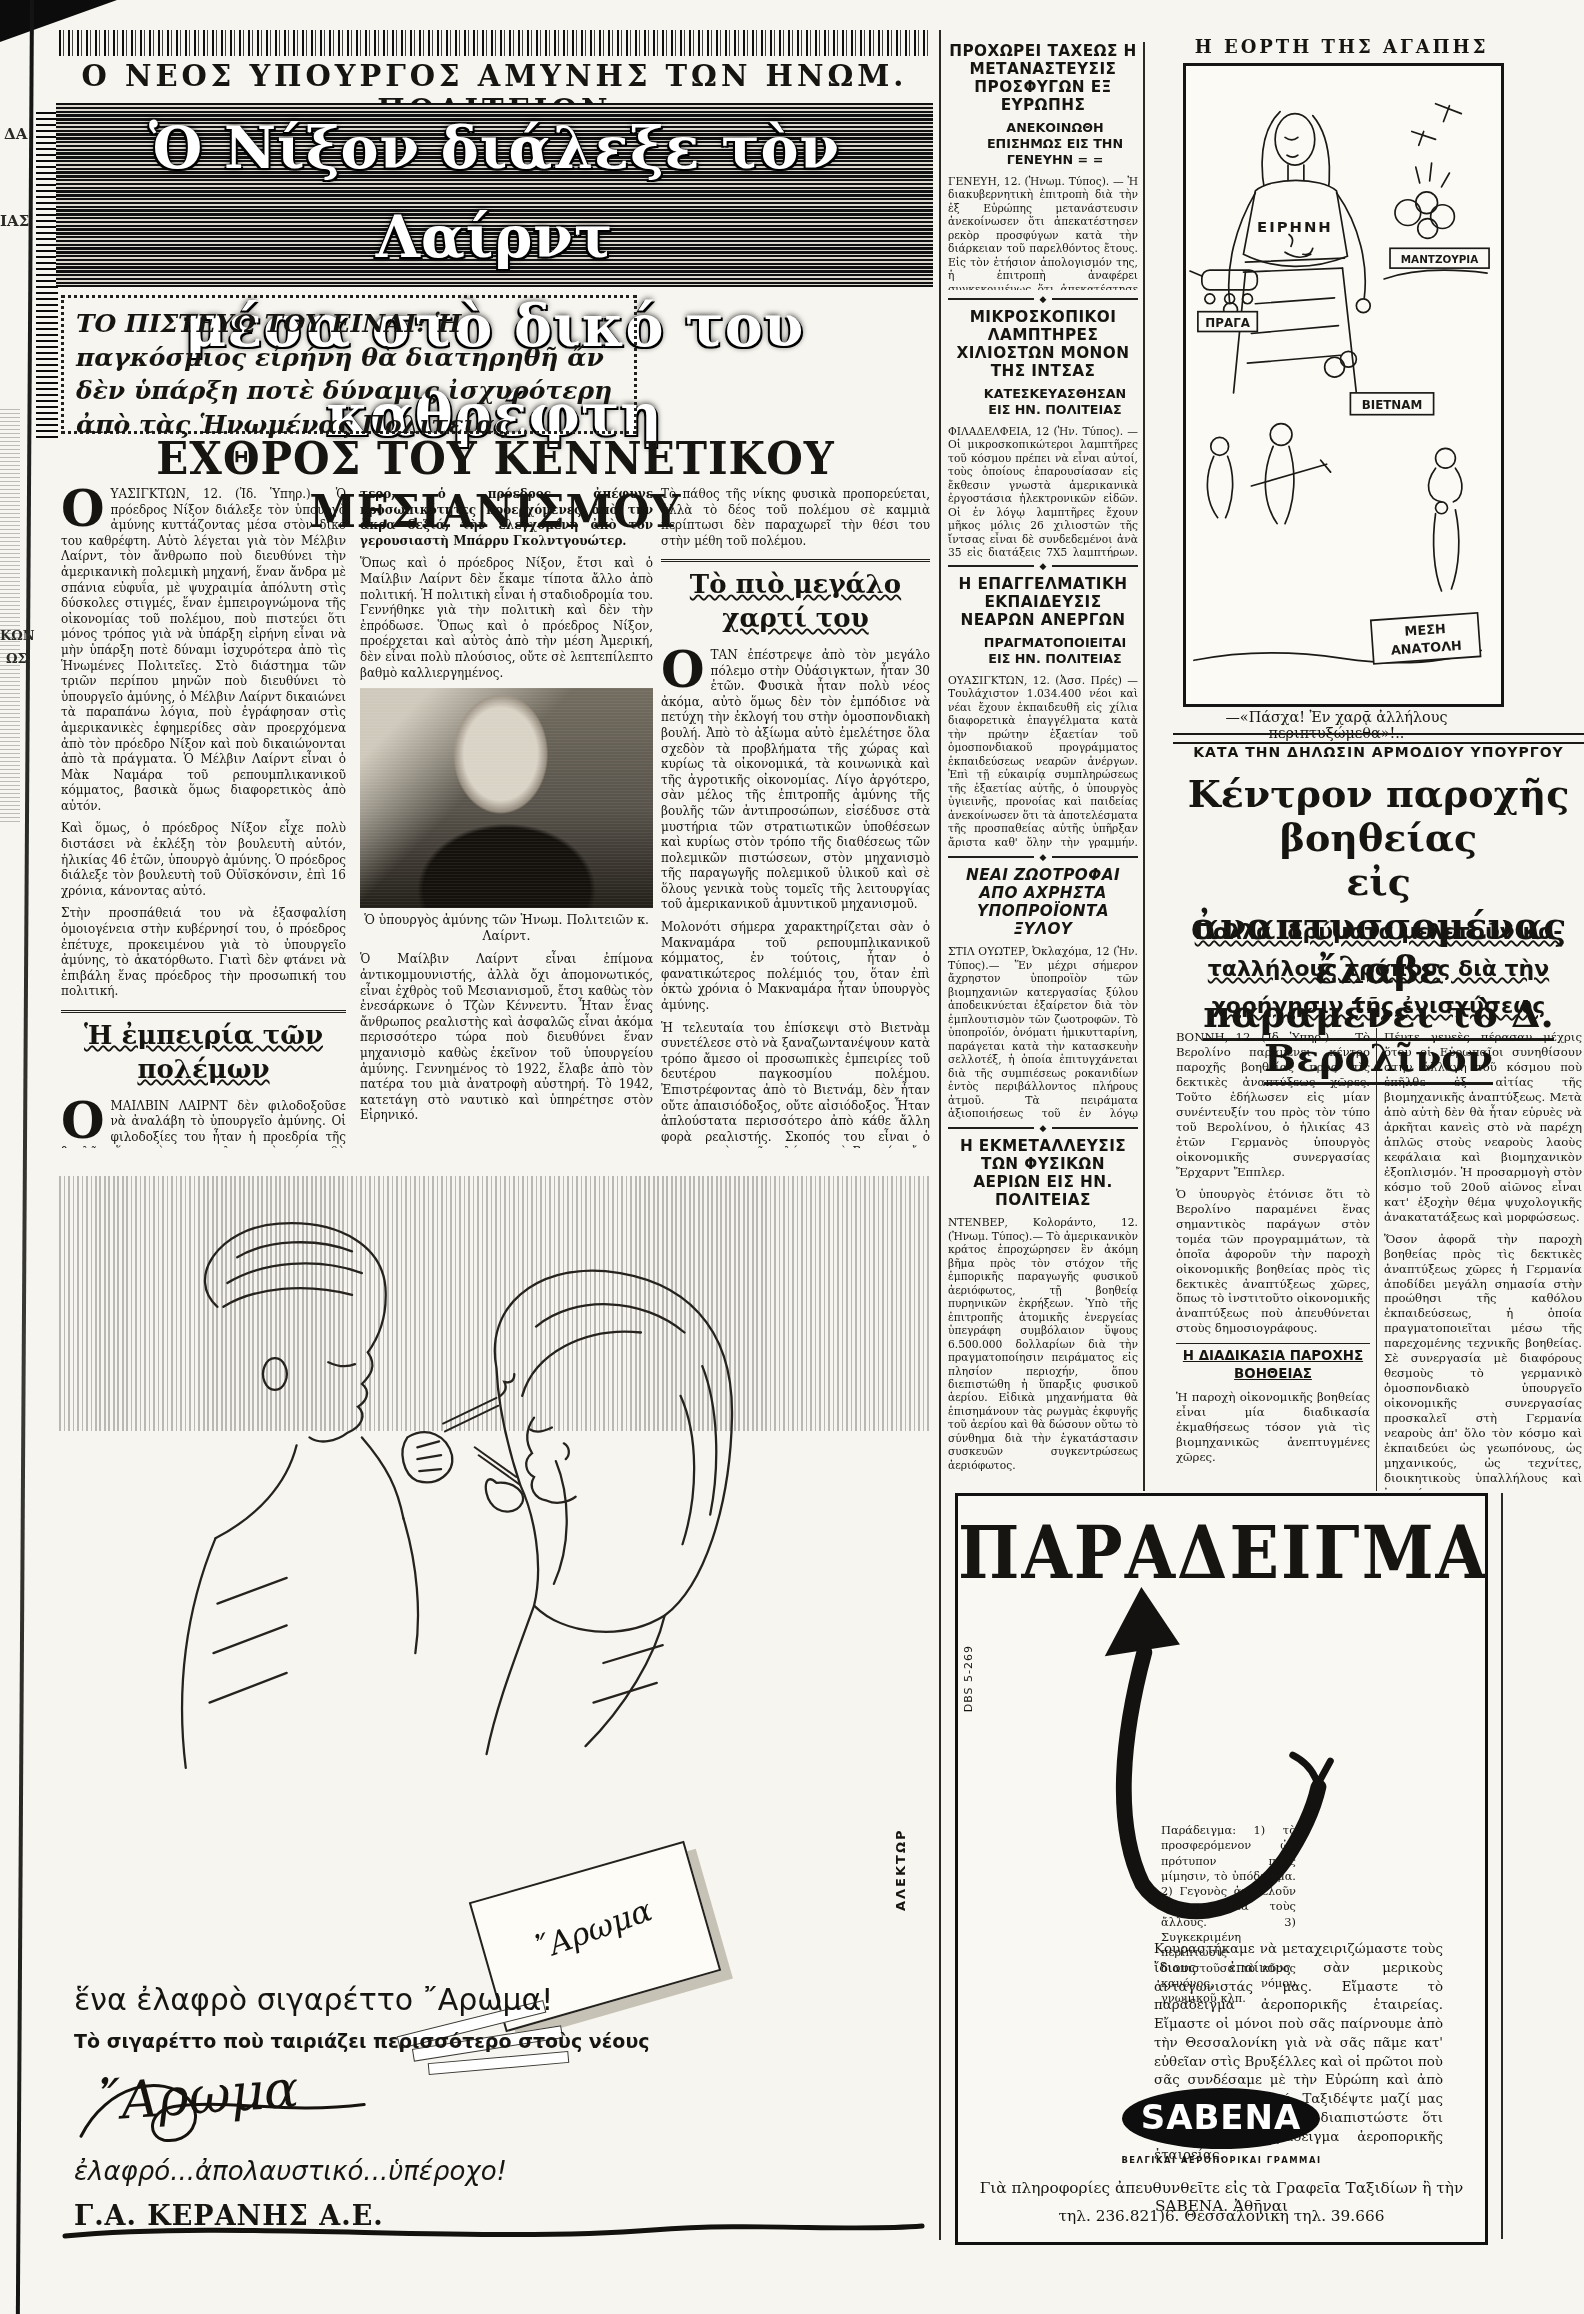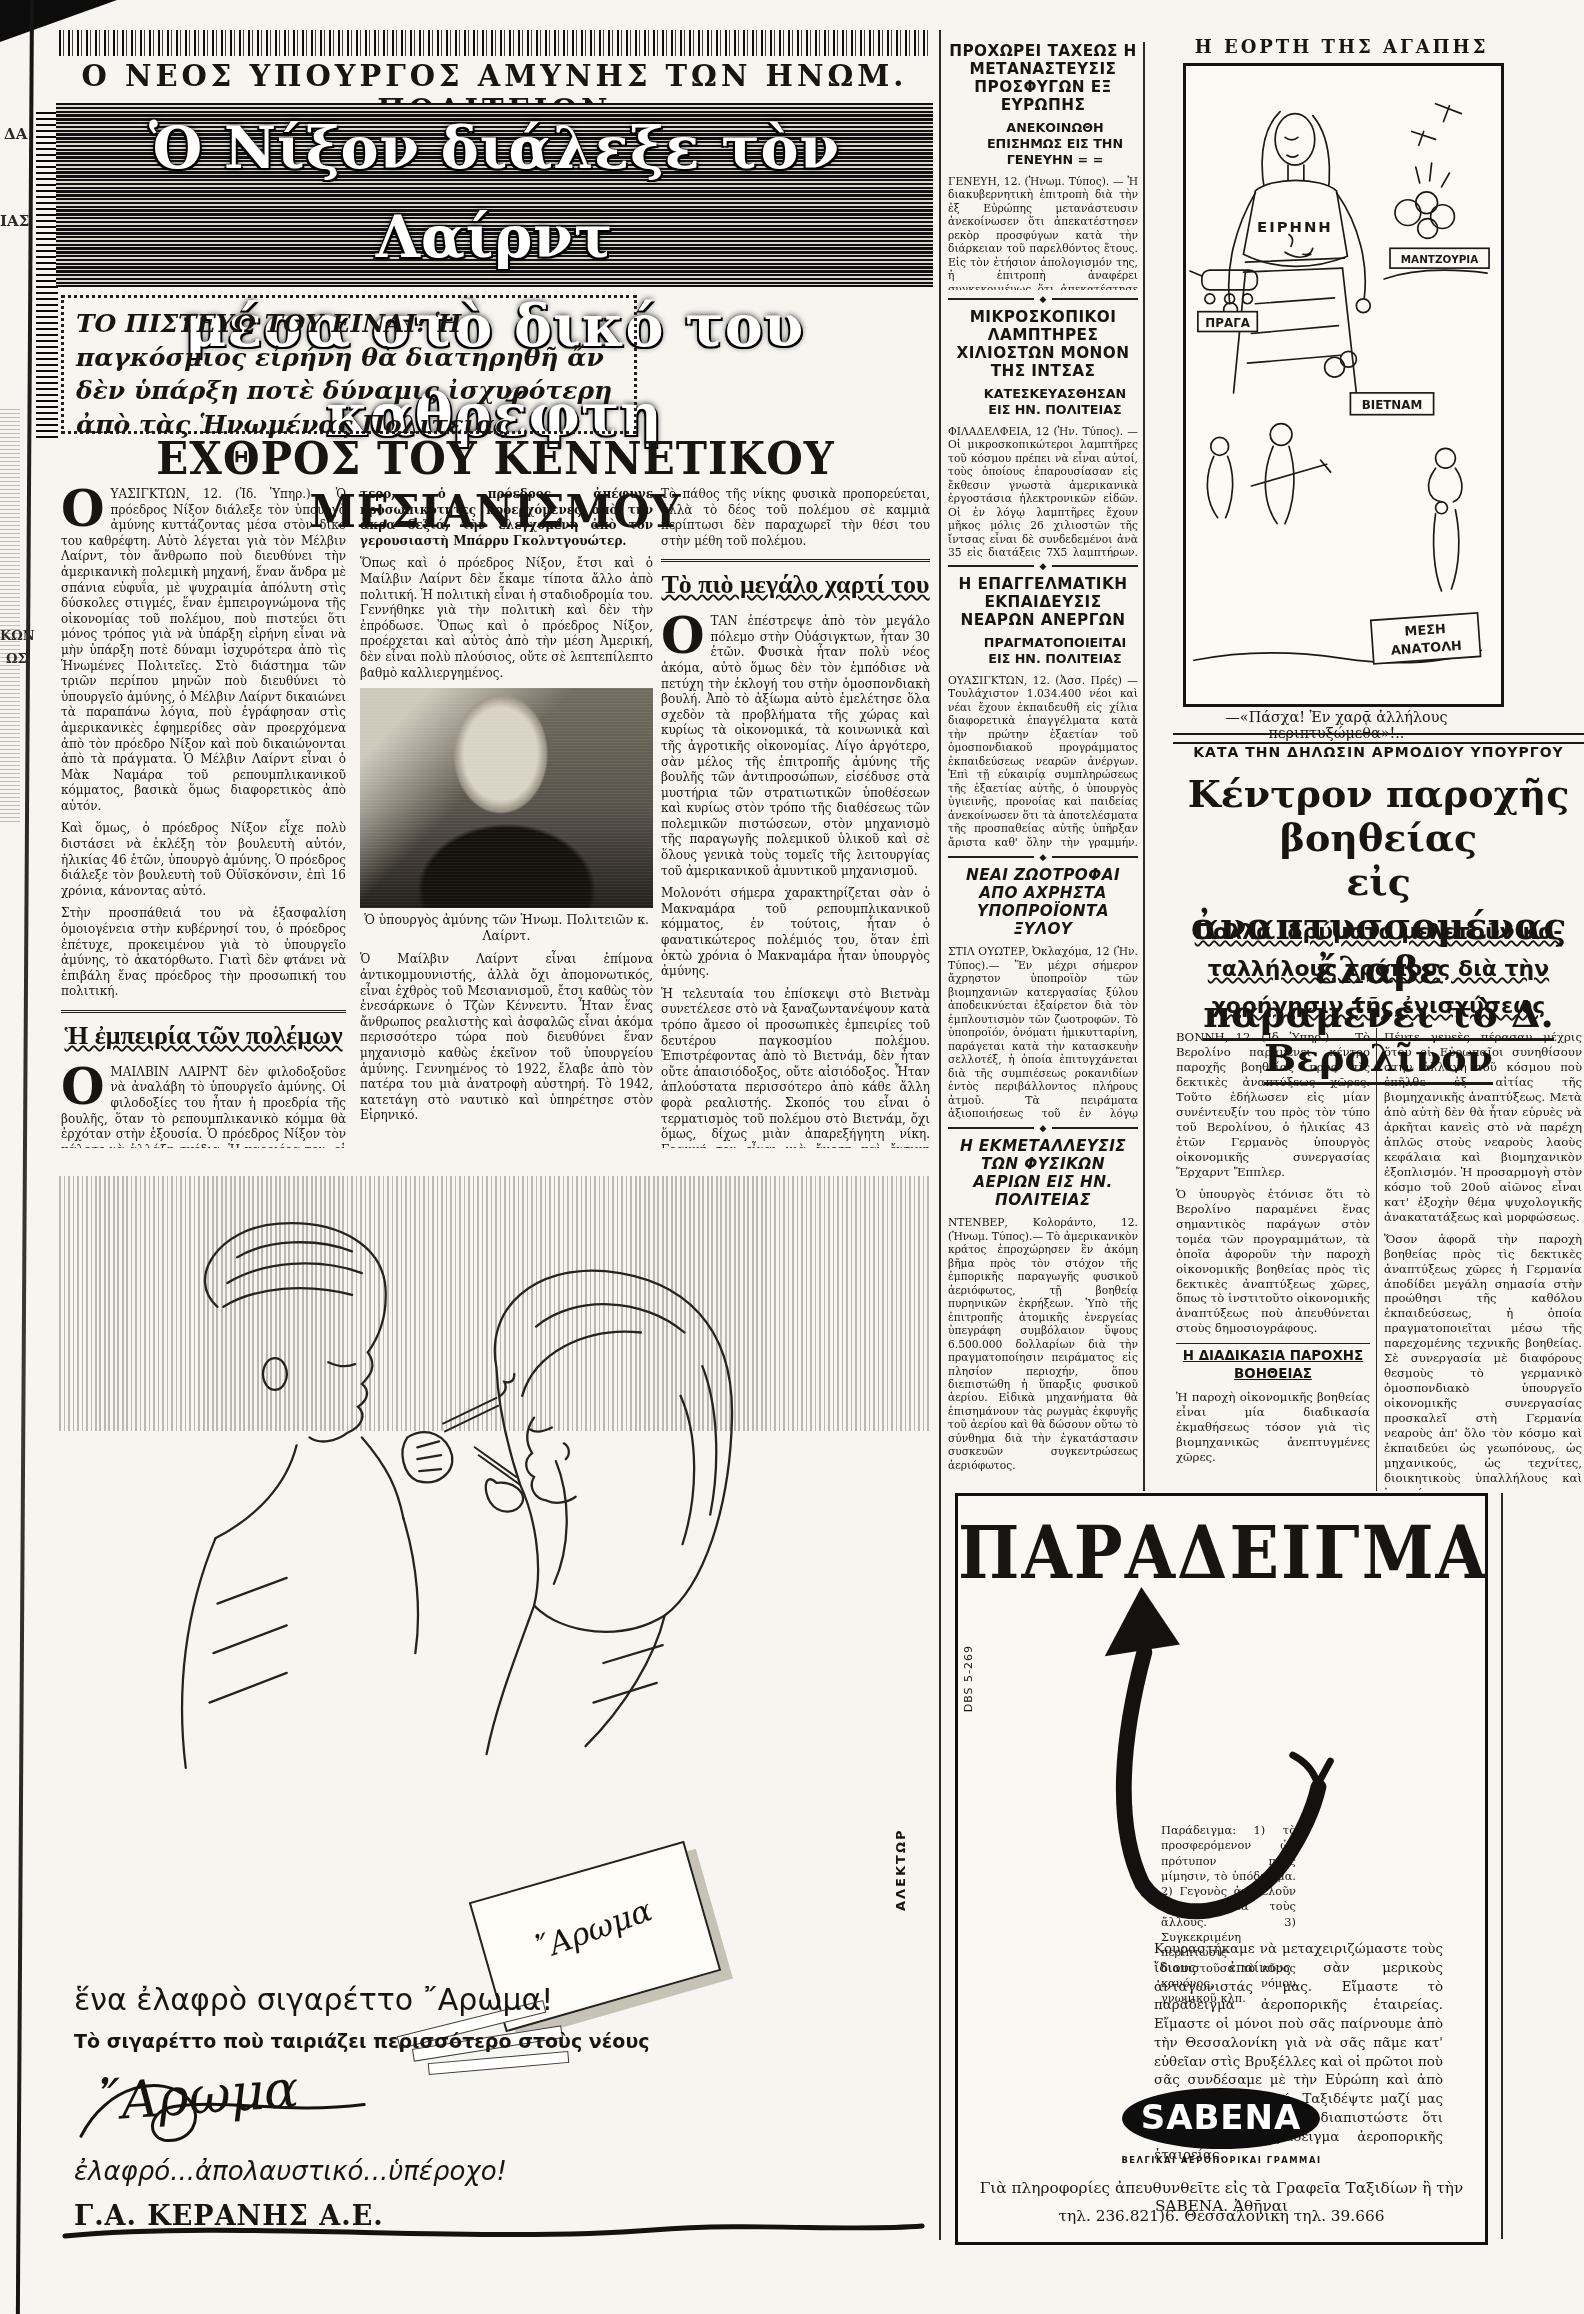--- a/index.html
+++ b/index.html
@@ -31,21 +31,21 @@
                 text-shadow:0 0 6px #000,2px 2px 0 #000,-2px 2px 0 #000;}
   .credo{left:61px;top:295px;width:546px;height:115px;border:3px dotted #22201c;
          padding:9px 12px;font-size:25px;line-height:1.34;font-weight:bold;font-style:italic;}
   .headB{left:61px;top:432px;width:869px;text-align:center;font-weight:bold;font-size:42px;
          letter-spacing:1px;transform:scaleY(1.08);transform-origin:top;}
   .bodycol{font-size:12px;line-height:1.3;}
   .bodycol p{margin:0 0 7px 0;}
   .dc{float:left;font-size:50px;line-height:40px;font-weight:bold;margin:2px 6px 0 0;}
   .xhead{text-align:center;font-weight:bold;font-size:26px;margin:10px 0 8px 0;padding:6px 0 4px 0;
          border-top:3px double #22201c;}
-  .xhead span{text-decoration:underline wavy 1.5px;font-family:Liberation Serif, serif;}
+  .xhead span{text-decoration:underline wavy 1.5px;}
   .photo{height:220px;margin:6px 0 4px 0;
      background:
        radial-gradient(ellipse 61px 77px at 48% 30%,#d9d3c6 0 60%,rgba(160,150,135,.85) 75%,transparent 78%),
        radial-gradient(ellipse 119px 89px at 50% 92%,#14110d 0 70%,transparent 75%),
        linear-gradient(135deg,#cfc9bc 0 14%,rgba(0,0,0,0) 42%),
        linear-gradient(to bottom,#736d60 0%,#57524a 55%,#221f19 100%);}
   .photo-noise{width:100%;height:100%;
        background:repeating-linear-gradient(0deg,rgba(255,255,255,.06) 0 1px,transparent 1px 3px);}
   .caption{font-size:12.4px;text-align:center;margin:0 0 8px 0;}
   .vrule{background:#2b2a26;}
@@ -187,21 +187,21 @@
         <span class="dia">◆</span>
       </div>
     <div class="hidden-overflow" style="height:253px;">
       <div class="mhead" style="font-style:italic;">ΝΕΑΙ ΖΩΟΤΡΟΦΑΙ ΑΠΟ ΑΧΡΗΣΤΑ ΥΠΟΠΡΟΪΟΝΤΑ ΞΥΛΟΥ</div>
       <div class="mbody jus" style="font-family:'DejaVu Serif',serif;">ΣΤΙΛ ΟΥΩΤΕΡ, Ὀκλαχόμα, 12 (Ἡν. Τύπος).— Ἕν μέχρι σήμερον ἄχρηστον ὑποπροϊὸν τῶν βιομηχανιῶν κατεργασίας ξύλου ἀποδεικνύεται ἐξαίρετον διὰ τὸν ἐμπλουτισμὸν τῶν ζωοτροφῶν. Τὸ ὑποπροϊόν, ὀνόματι ἡμικυτταρίνη, παράγεται κατὰ τὴν κατασκευὴν σελλοτέξ, ἡ ὁποία ἐπιτυγχάνεται διὰ τῆς συμπιέσεως ροκανιδίων ἐντὸς περιβάλλοντος πλήρους ἀτμοῦ. Τὰ πειράματα ἀξιοποιήσεως τοῦ ἐν λόγῳ ὑποπροϊόντος διεξήχθησαν εἰς τὴν γεωπονικὴν σχολὴν τοῦ ἐνταῦθα πανεπιστημίου. Ὑπὸ τῶν ἐρευνητῶν διεπιστώθη ὅτι, προστιθεμένη εἰς τὴν τροφὴν προβάτων, ἡ ἡμικυτταρίνη ὁδηγεῖ εἰς αὔξησιν τοῦ βάρους τοῦ ζώου. Ἡ αὔξησις αὐτὴ εἶναι ἡ μεγαλυτέρα ἡ ὁποία ἔχει ἐπιτευχθῆ ποτὲ μὲ ἐμπλουτισμένην ζωοτροφὴν καὶ δημιουργεῖ ἐλπίδας ὅτι ἐξασφαλίζεται μία νέα καὶ φθηνὴ πηγὴ ἐμπλουτισμοῦ τῶν ζωοτροφῶν.</div>
     </div>
     <div class="msep">
         <span class="dia">◆</span>
       </div>
     <div class="hidden-overflow" style="height:356px;">
-      <div class="mhead" style="font-style:italic;">Η ΕΚΜΕΤΑΛΛΕΥΣΙΣ ΤΩΝ ΦΥΣΙΚΩΝ ΑΕΡΙΩΝ ΕΙΣ ΗΝ. ΠΟΛΙΤΕΙΑΣ</div>
+      <div class="mhead" style="">Η ΕΚΜΕΤΑΛΛΕΥΣΙΣ ΤΩΝ ΦΥΣΙΚΩΝ ΑΕΡΙΩΝ ΕΙΣ ΗΝ. ΠΟΛΙΤΕΙΑΣ</div>
       <div class="mbody jus" style="font-family:'DejaVu Serif',serif;">ΝΤΕΝΒΕΡ, Κολοράντο, 12. (Ἡνωμ. Τύπος).— Τὸ ἀμερικανικὸν κράτος ἐπροχώρησεν ἓν ἀκόμη βῆμα πρὸς τὸν στόχον τῆς ἐμπορικῆς παραγωγῆς φυσικοῦ ἀεριόφωτος, τῇ βοηθείᾳ πυρηνικῶν ἐκρήξεων. Ὑπὸ τῆς ἐπιτροπῆς ἀτομικῆς ἐνεργείας ὑπεγράφη συμβόλαιον ὕψους 6.500.000 δολλαρίων διὰ τὴν πραγματοποίησιν πειράματος εἰς πλησίον περιοχήν, ὅπου διεπιστώθη ἡ ὕπαρξις φυσικοῦ ἀερίου. Εἰδικὰ μηχανήματα θὰ ἐπισημάνουν τὰς ρωγμὰς ἐκφυγῆς τοῦ ἀερίου καὶ θὰ δώσουν οὕτω τὸ σύνθημα διὰ τὴν ἐγκατάστασιν συσκευῶν συγκεντρώσεως ἀεριόφωτος.</div>
     </div>
   </div>
 
   <div class="abs ctitle">Η ΕΟΡΤΗ ΤΗΣ ΑΓΑΠΗΣ</div>
   <div class="abs cframe">
     <svg width="309" height="632" viewBox="0 0 312 638">
       <g fill="none" stroke="#1c1a17" stroke-width="1.7" stroke-linecap="round">
 
         <path d="M252,38 l26,10 M266,40 l-6,16"></path>

